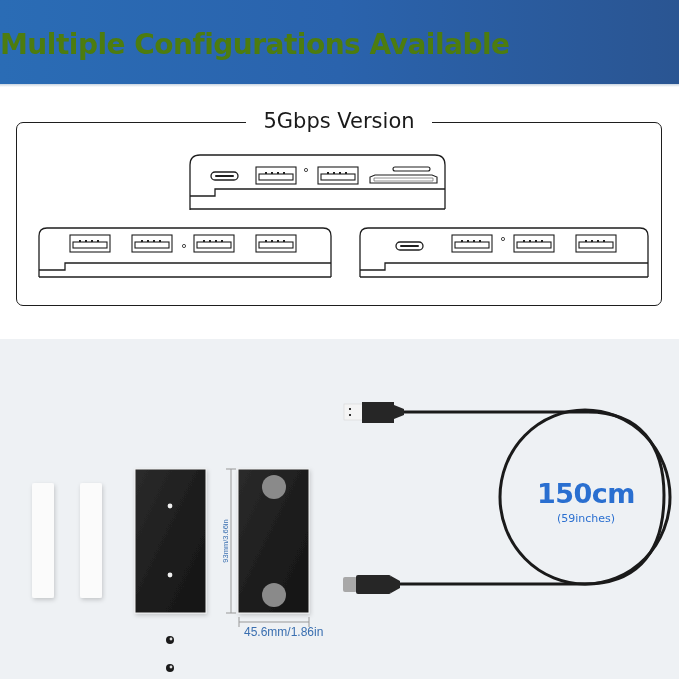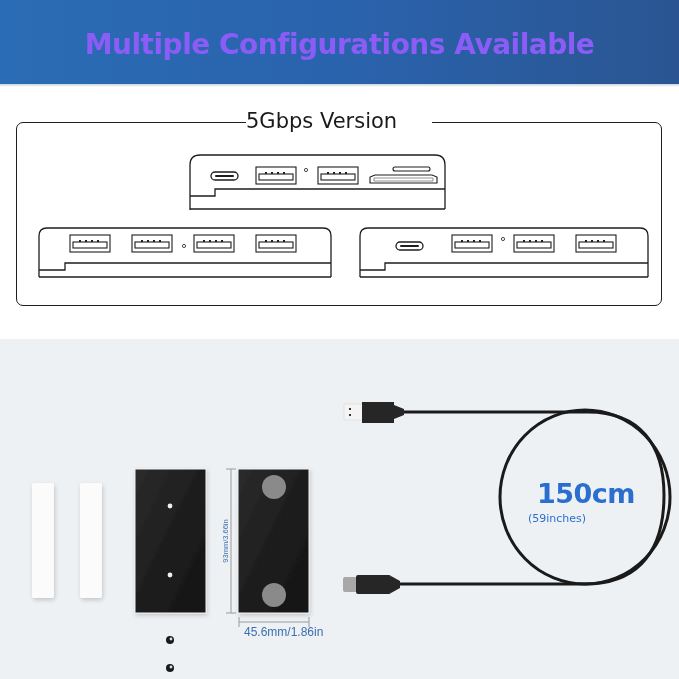--- a/index.html
+++ b/index.html
@@ -1,29 +1,29 @@
 <!DOCTYPE html>
 <html><head>
 <meta charset="utf-8">
 <style>
   html, body { margin:0; padding:0; }
   body { width:679px; height:679px; position:relative; overflow:hidden; background:#ffffff; font-family:"DejaVu Sans", sans-serif; }
   .banner { position:absolute; left:0; top:0; width:679px; height:84px;
     background:linear-gradient(90deg,#2a6cb5 0%,#2a63ad 50%,#2a5592 100%); }
   .banner-shadow { position:absolute; left:0; top:84px; width:679px; height:3px; background:linear-gradient(#c8d3df,#ffffff); }
-  .banner-title { position:absolute; left:0; top:28px; width:679px; text-align:center; color:#8b5cf6;
+  .banner-title { position:absolute; left:0; top:28px; width:679px; color:#4d7c0f;
     font-family:"DejaVu Sans", sans-serif; font-weight:bold; font-size:28px; letter-spacing:-0.5px; }
   .frame { position:absolute; left:16px; top:122px; width:646px; height:184px; border:1.4px solid #1e1e1e; border-radius:7px; box-sizing:border-box; }
-  .frame-title { position:absolute; left:246px; top:106px; width:186px; height:30px; background:#fff; text-align:left;
+  .frame-title { position:absolute; left:246px; top:106px; width:186px; height:30px; background:#fff; text-align:center;
     font-family:"DejaVu Sans", sans-serif; font-size:21px; color:#1a1a1a; line-height:30px; }
   .hub { position:absolute; }
   .lower { position:absolute; left:0; top:339px; width:679px; height:340px; background:#eef1f4; }
   .dim-label { position:absolute; font-family:"Liberation Sans", sans-serif; font-size:12px; color:#3a6fb0; }
   .cable-len { position:absolute; left:528px; top:478px; width:116px; text-align:center; color:#2a6fd0; font-family:"DejaVu Sans", sans-serif; font-weight:bold; font-size:27px; letter-spacing:-0.5px; }
-  .cable-len-in { position:absolute; left:528px; top:512px; width:116px; text-align:left; color:#2a6fd0; font-family:"DejaVu Sans", sans-serif; font-size:11px; }
+  .cable-len-in { position:absolute; left:528px; top:512px; width:116px; text-align:center; color:#2a6fd0; font-family:"DejaVu Sans", sans-serif; font-size:11px; }
 </style>
 </head>
 <body>
 
 <div class="banner"></div>
 <div class="banner-shadow"></div>
 <div class="banner-title">Multiple Configurations Available</div>
 
 <div class="frame"></div>
 <div class="frame-title">5Gbps Version</div>

